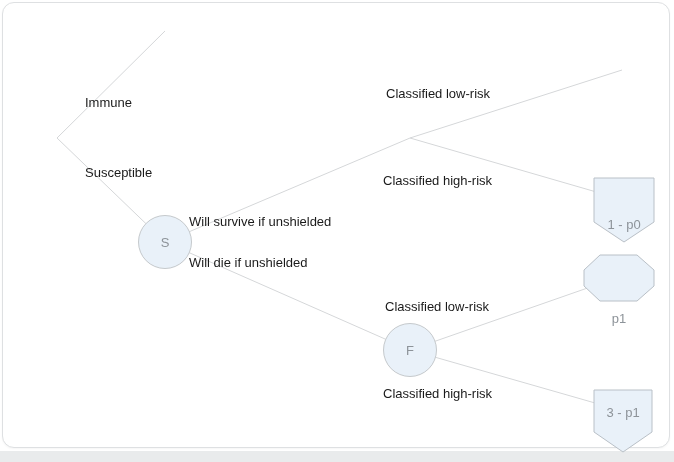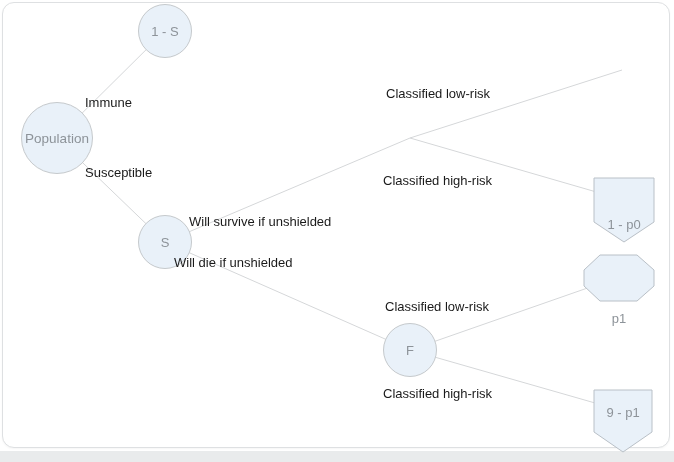--- a/index.html
+++ b/index.html
@@ -93,44 +93,38 @@
     <line x1="165" y1="242" x2="410" y2="350"></line>
     <line x1="410" y1="138" x2="622" y2="70"></line>
     <line x1="410" y1="138" x2="624" y2="200"></line>
     <line x1="410" y1="350" x2="619" y2="277"></line>
     <line x1="410" y1="350" x2="623" y2="411"></line>
     <polygon points="600,255 637,255 654,270 654,286 637,301 600,301 584,286 584,270"></polygon>
     <polygon points="594,178 654,178 654,222 624,242 594,222"></polygon>
     <polygon points="594,390 652,390 652,432 623,452 594,432"></polygon>
   </svg>
 
-  <div class="node-circle big" style="left:21px; top:102px; width:72px; height:72px;">
-    <span>Population</span>
-  </div>
 
-  <div class="node-circle" style="left:138px; top:4px; width:54px; height:54px;">
-    <span>1 - S</span>
-  </div>
 
   <div class="node-circle" style="left:138px; top:215px; width:54px; height:54px;">
     <span>S</span>
   </div>
 
 
   <div class="node-circle" style="left:383px; top:323px; width:54px; height:54px;">
     <span>F</span>
   </div>
 
 
   <div class="poly-label" style="left:619px; top:278px;margin-top:40px;">p1</div>
   <div class="poly-label" style="left:624px; top:202px;margin-top:22px;">1 - p0</div>
-  <div class="poly-label" style="left:623px; top:412px;">9 - p1</div>
+  <div class="poly-label" style="left:623px; top:412px;">3 - p1</div>
 
   <div class="edge-label" style="left:85px; top:95px;">Immune</div>
   <div class="edge-label" style="left:85px; top:165px;">Susceptible</div>
   <div class="edge-label" style="left:189px; top:214px;">Will survive if unshielded</div>
-  <div class="edge-label" style="left:174px; top:255px;">Will die if unshielded</div>
+  <div class="edge-label" style="left:189px; top:255px;">Will die if unshielded</div>
   <div class="edge-label" style="left:386px; top:86px;">Classified low-risk</div>
   <div class="edge-label" style="left:383px; top:173px;">Classified high-risk</div>
   <div class="edge-label" style="left:385px; top:299px;">Classified low-risk</div>
   <div class="edge-label" style="left:383px; top:386px;">Classified high-risk</div>
 
 </div>
 
 </body></html>

